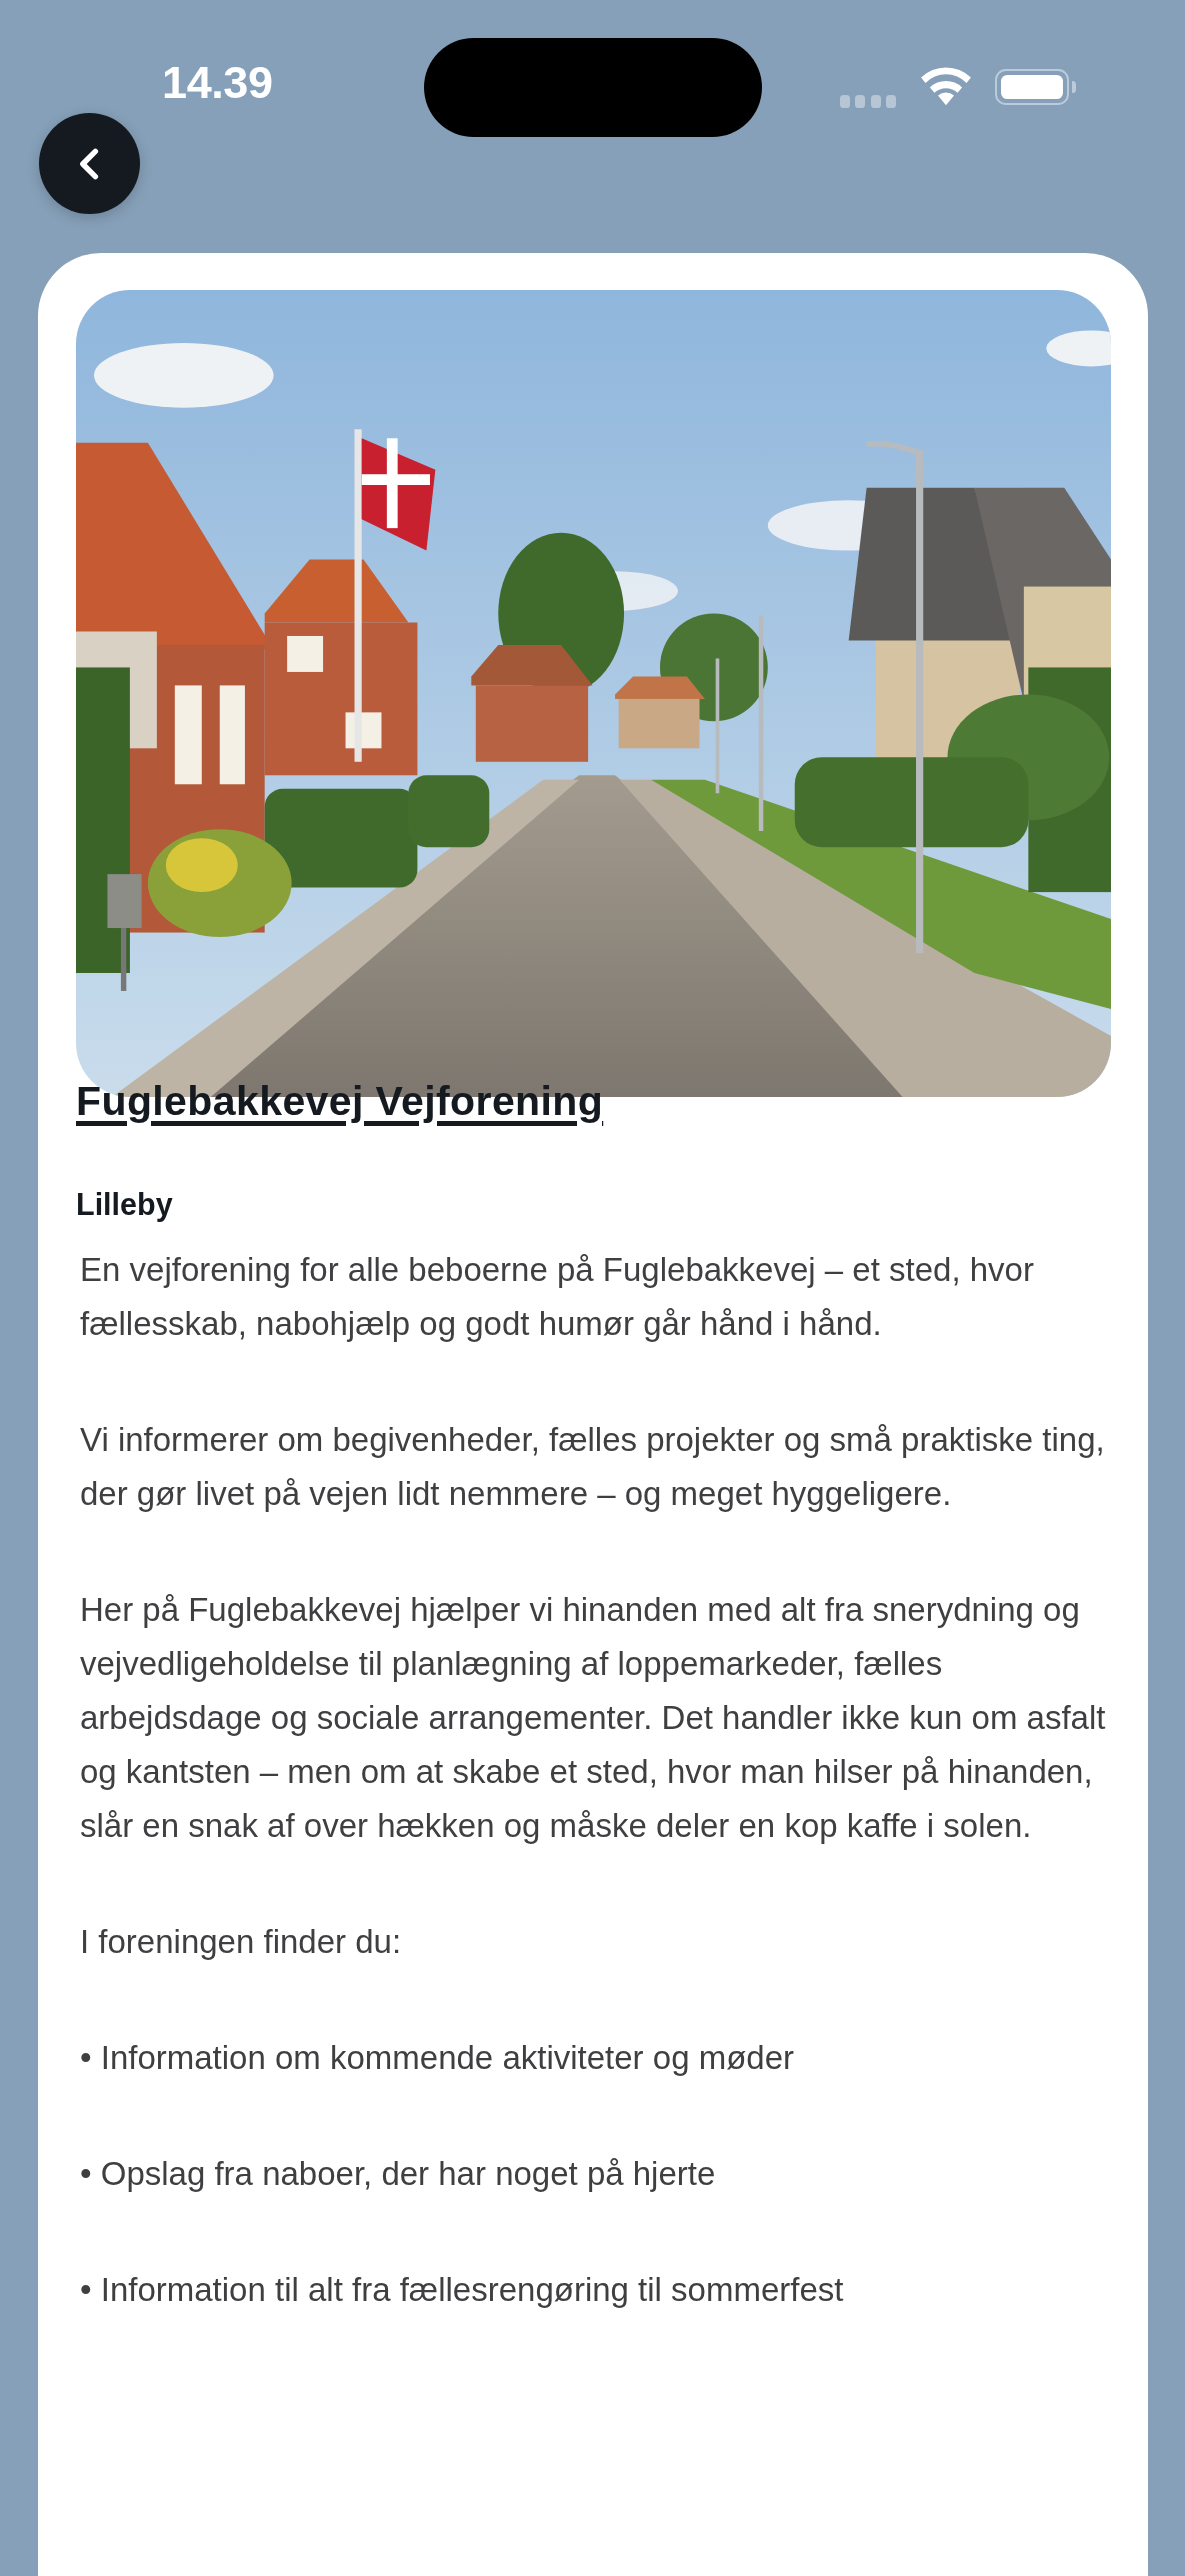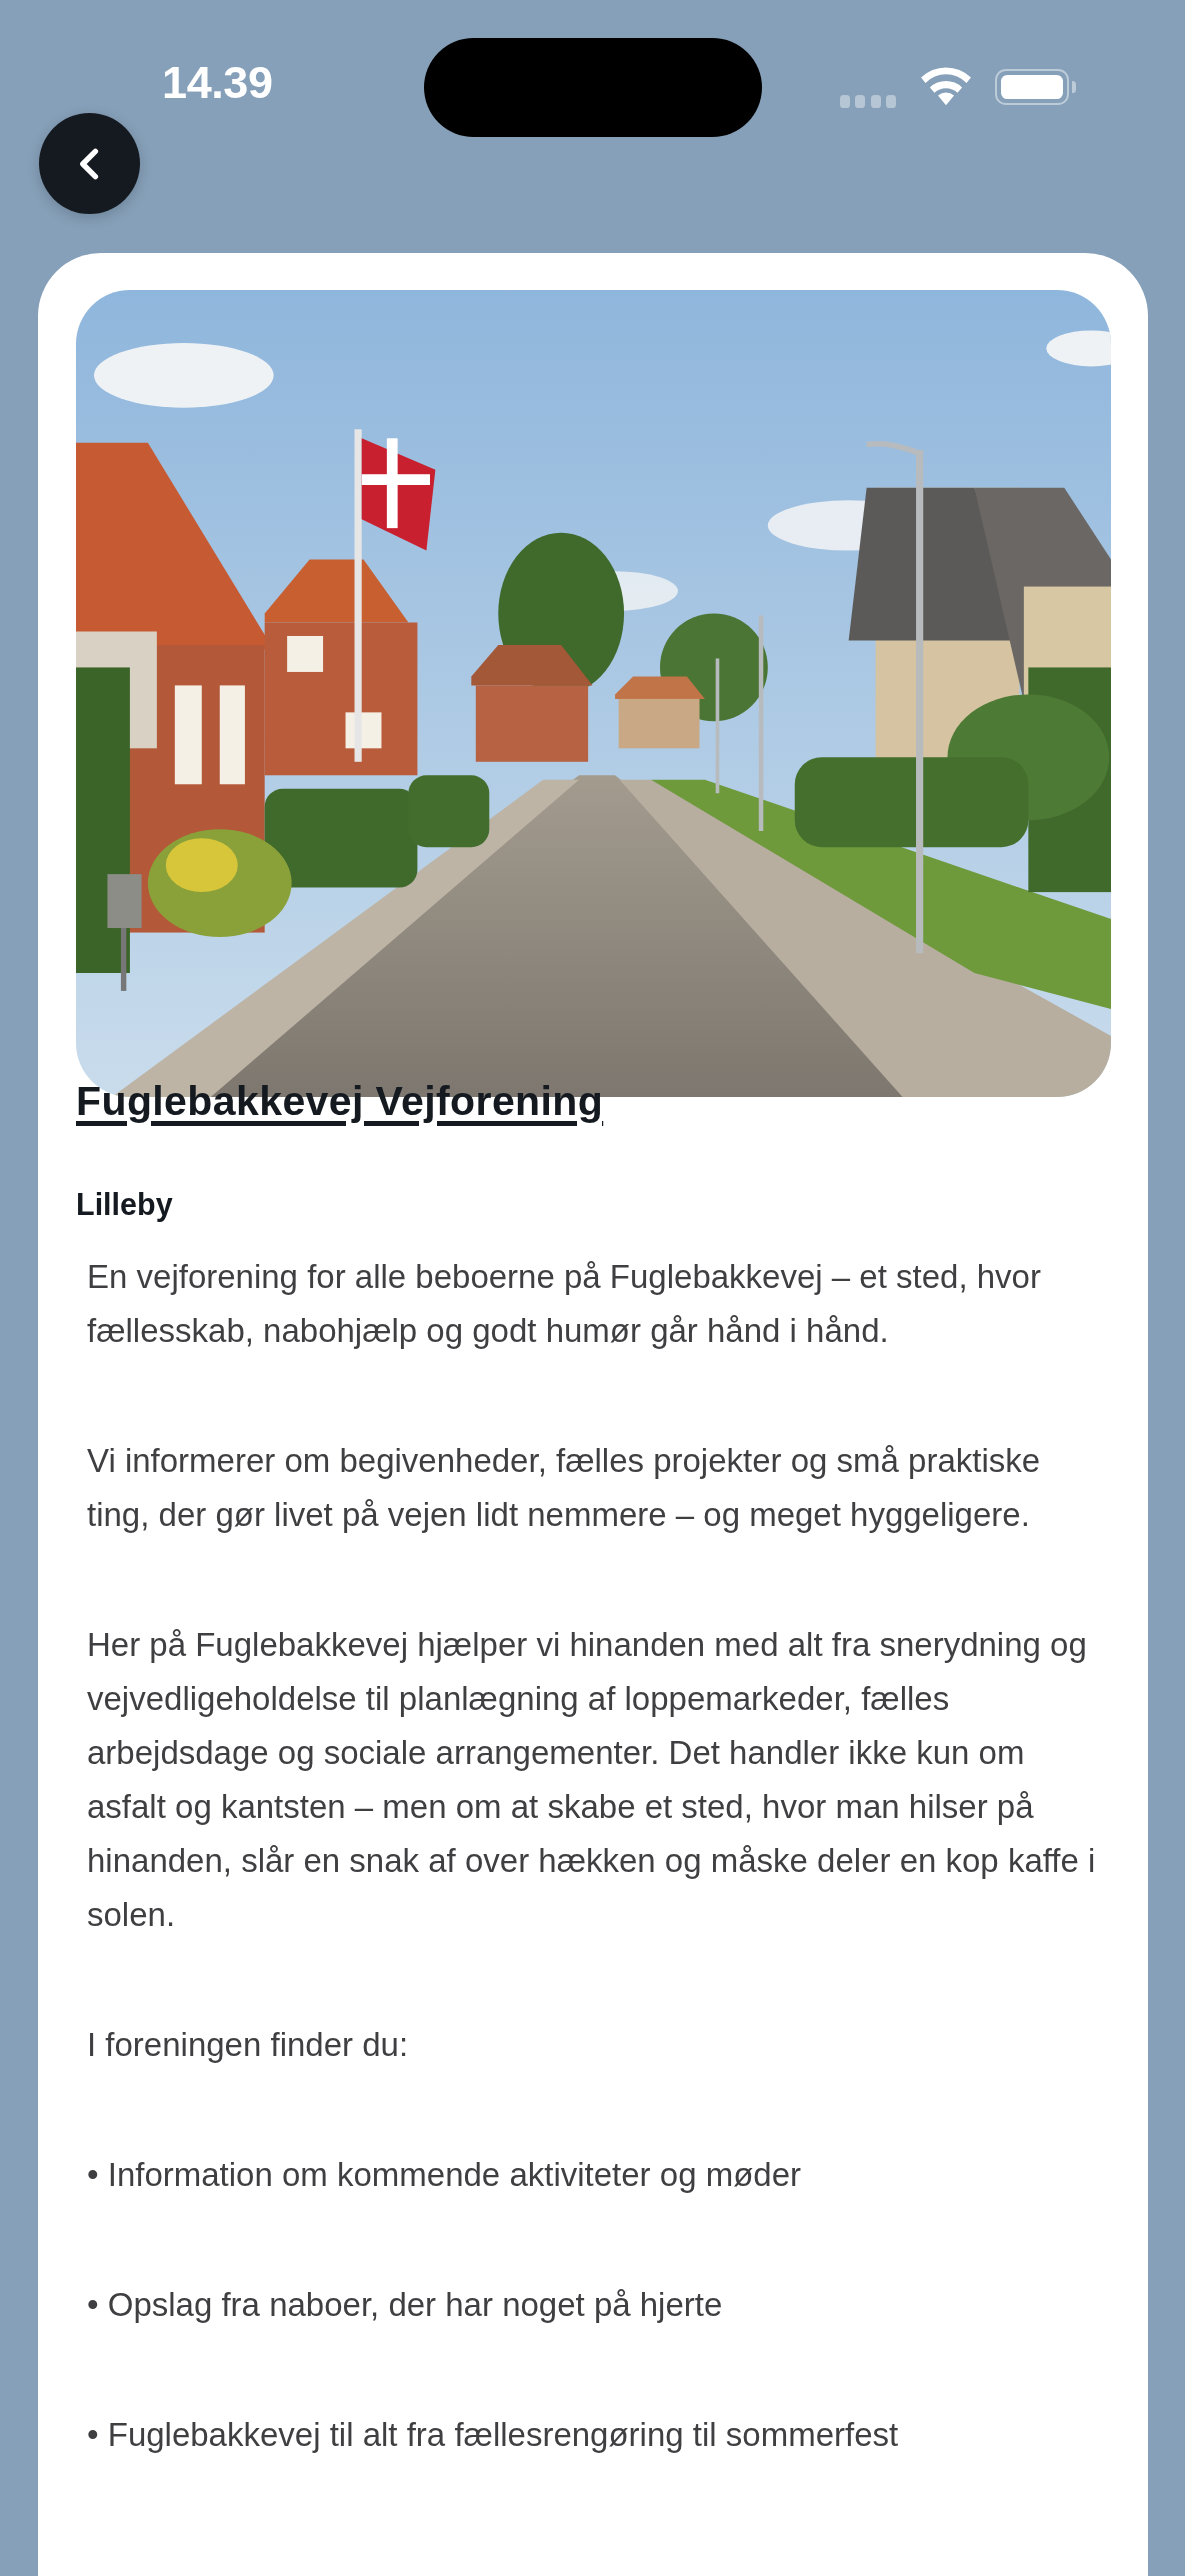--- a/index.html
+++ b/index.html
@@ -19,21 +19,21 @@
   .battery::before { content: ""; position: absolute; left: 3.6px; top: 3.6px; right: 3.6px; bottom: 3.6px; background: #fff; border-radius: 6.3px; }
   .battery::after { content: ""; position: absolute; right: -9px; top: 10px; width: 4.5px; height: 11.7px; background: rgba(255,255,255,0.45); border-radius: 0 3.6px 3.6px 0; }
   .back-button { position: absolute; left: 39px; top: 113px; width: 101px; height: 101px; border-radius: 50%; background: #151a21; box-shadow: 0 3.6px 12.6px rgba(0,0,0,0.18); display: flex; align-items: center; justify-content: center; cursor: pointer; }
   .back-button svg { width: 36px; height: 36px; }
   .card { position: absolute; left: 38px; top: 253px; width: 1110px; height: 2425px; background: #fff; border-radius: 63px; }
   .hero { position: absolute; left: 38px; top: 37px; width: 1035px; height: 807px; border-radius: 54px; overflow: hidden; }
   .hero svg { width: 100%; height: 100%; display: block; }
   .title { position: absolute; left: 38px; top: 825px; font-size: 41px; font-weight: 900; color: #151a21; text-decoration: underline; text-decoration-thickness: 4.5px; text-underline-offset: 6.3px; letter-spacing: 0.4px; }
   .subtitle { position: absolute; left: 38px; top: 934px; font-size: 30.5px; font-weight: 700; color: #151a21; text-align: center; }
   .body { position: absolute; left: 38px; top: 986px; width: 1042px; font-size: 33px; line-height: 54px; color: #3f3f42; }
-  .body p { margin: 11px; white-space: pre-line; }
+  .body p { margin: 4px; white-space: pre-line; }
 </style>
 </head>
 <body>
 
 <div class="status-bar">
   <div class="time">14.39</div>
   <div class="island"></div>
   <div class="signal">
       <span></span>
       <span></span>
@@ -126,17 +126,17 @@
     <p>Vi informerer om begivenheder, fælles projekter og små praktiske ting, der gør livet på vejen lidt nemmere – og meget hyggeligere.</p>
     <p>&nbsp;</p>
     <p>Her på Fuglebakkevej hjælper vi hinanden med alt fra snerydning og vejvedligeholdelse til planlægning af loppemarkeder, fælles arbejdsdage og sociale arrangementer. Det handler ikke kun om asfalt og kantsten – men om at skabe et sted, hvor man hilser på hinanden, slår en snak af over hækken og måske deler en kop kaffe i solen.</p>
     <p>&nbsp;</p>
     <p>I foreningen finder du:</p>
     <p>&nbsp;</p>
     <p>• Information om kommende aktiviteter og møder</p>
     <p>&nbsp;</p>
     <p>• Opslag fra naboer, der har noget på hjerte</p>
     <p>&nbsp;</p>
-    <p>• Fuglebakkevej til alt fra fællesrengøring til sommerfest</p>
+    <p>• Information til alt fra fællesrengøring til sommerfest</p>
     <p>&nbsp;</p>
   </div>
 </div>
 
 
 </body></html>

